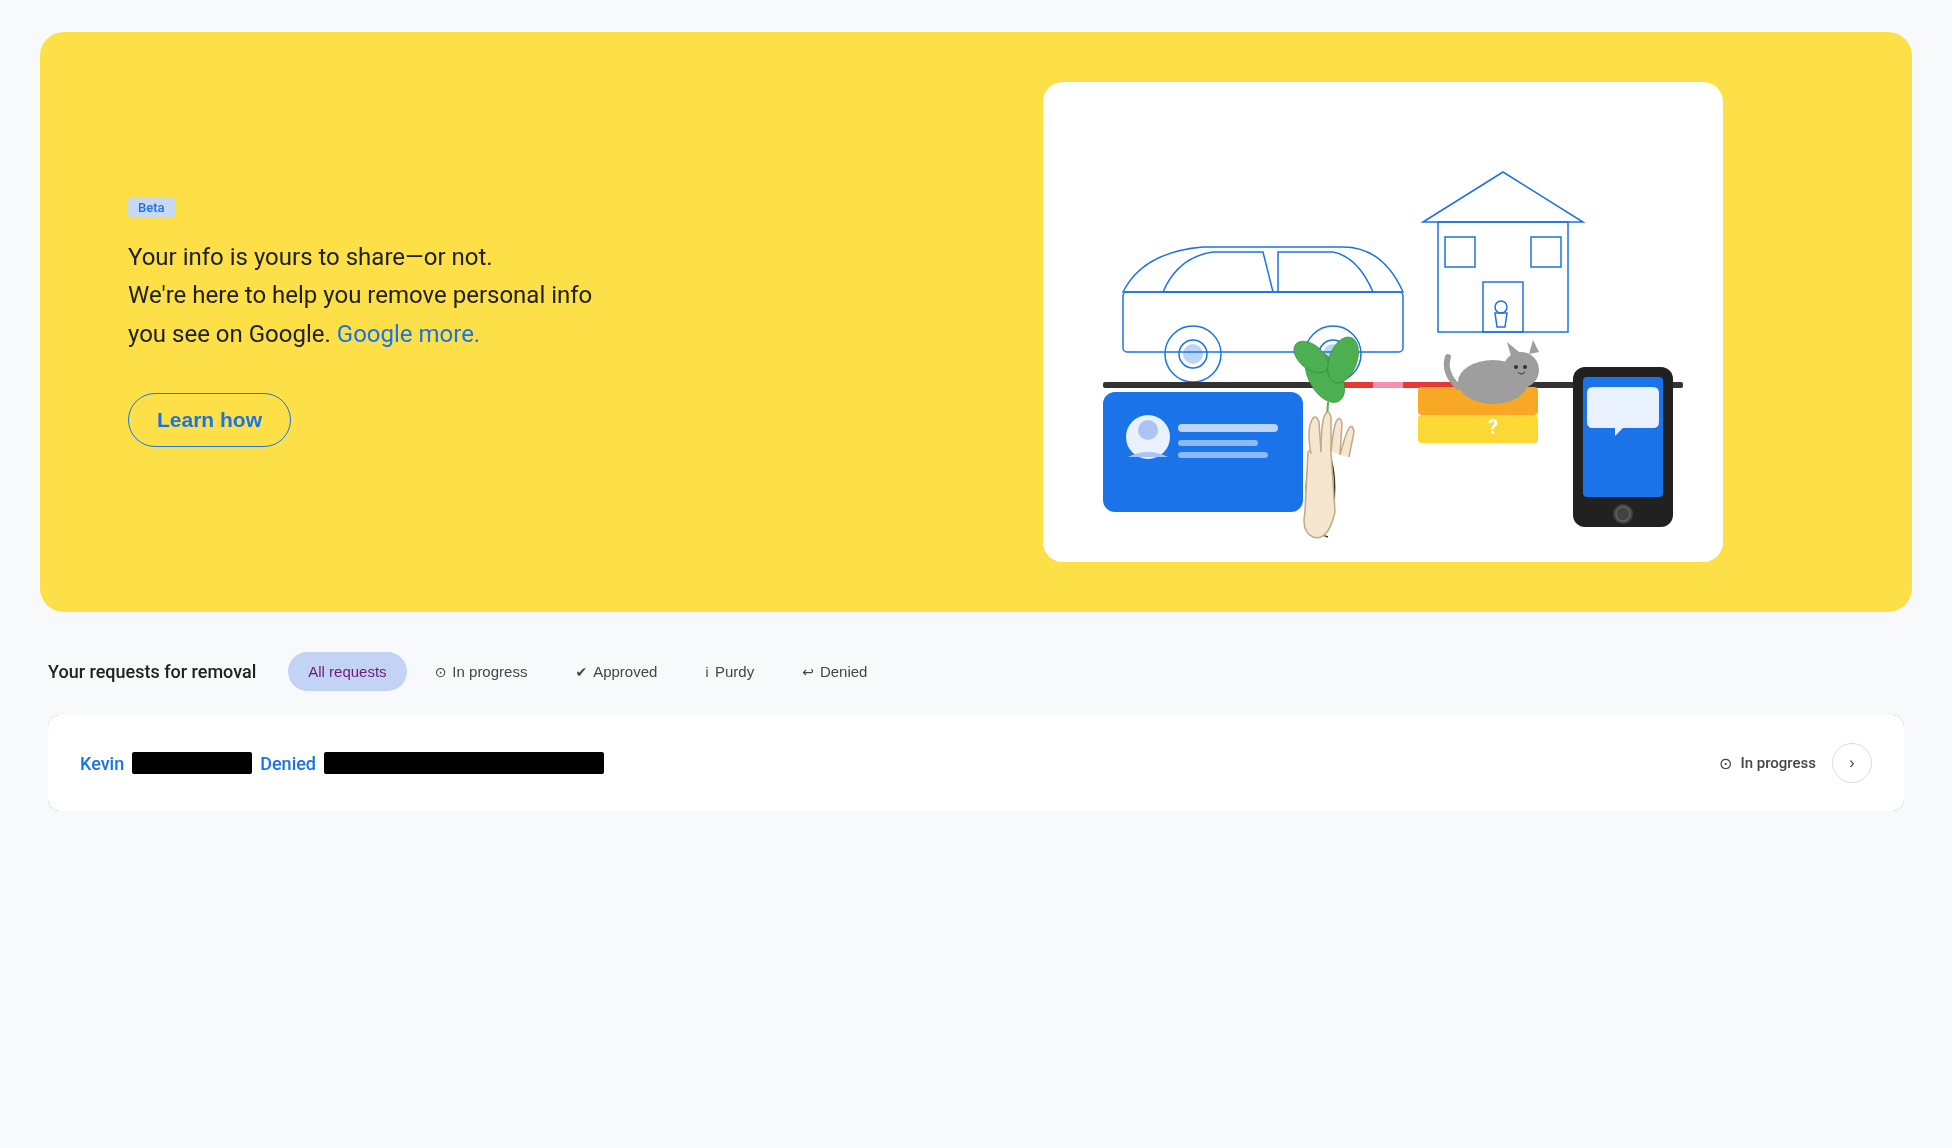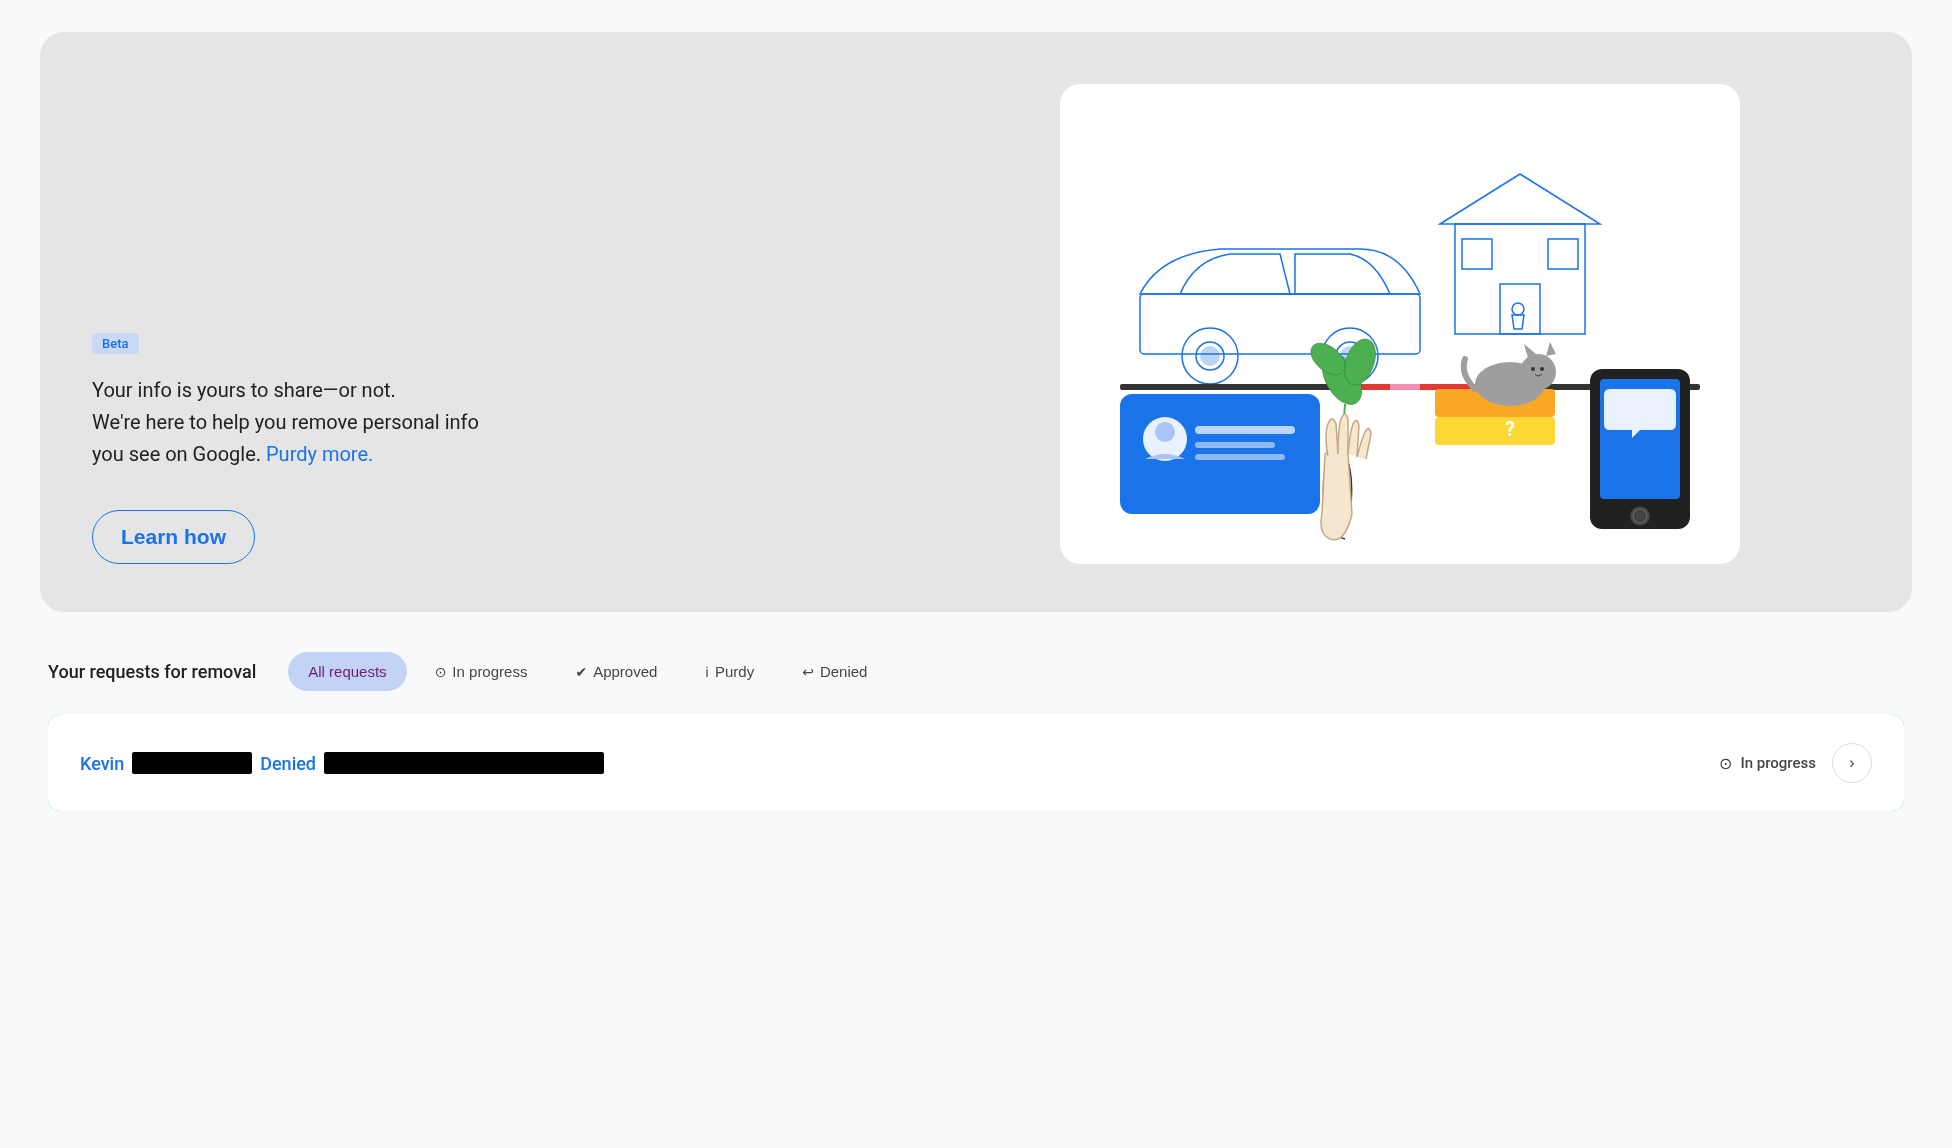--- a/index.html
+++ b/index.html
@@ -17,25 +17,25 @@
       overflow-x: hidden;
     }
 
     .page-container {
       padding: 32px 40px;
       max-width: 1952px;
     }
 
     
     .hero-card {
-      background: #e5e5e5;
+      background: #fde047;
       border-radius: 24px;
-      padding: 48px 52px;
-      display: flex;
-      align-items: flex-end;
+      padding: 48px 88px;
+      display: flex;
+      align-items: center;
       justify-content: space-between;
       margin-bottom: 40px;
       min-height: 580px;
       position: relative;
       overflow: hidden;
     }
 
     .hero-left {
       flex: 0 0 45%;
       max-width: 560px;
@@ -54,21 +54,21 @@
 
     .hero-title {
       font-size: 52px;
       font-weight: 700;
       color: #1a73e8;
       line-height: 1.15;
       margin-bottom: 28px;
     }
 
     .hero-description {
-      font-size: 20px;
+      font-size: 24px;
       color: #202124;
       line-height: 1.6;
       margin-bottom: 40px;
     }
 
     .hero-description .learn-more-link {
       color: #1a73e8;
       text-decoration: none;
       cursor: pointer;
     }
@@ -235,21 +235,21 @@
   </style>
 </head>
 <body>
 
 <div class="page-container">
 
   <div class="hero-card">
     <div class="hero-left">
       <span class="beta-badge">Beta</span>
       <p class="hero-description">
-        <span>Your info is yours to share—or not.<br>We're here to help you remove personal info<br>you see on Google. </span><a class="learn-more-link">Purdy more.</a>
+        <span>Your info is yours to share—or not.<br>We're here to help you remove personal info<br>you see on Google. </span><a class="learn-more-link">Google more.</a>
       </p>
       <button class="learn-how-btn">Learn how</button>
     </div>
 
     <div class="hero-right">
       <div class="illustration-wrapper">
 
         <svg class="illustration-svg" viewBox="0 0 640 460" xmlns="http://www.w3.org/2000/svg">
 
           <rect x="10" y="10" width="620" height="440" rx="16" fill="white"></rect>

